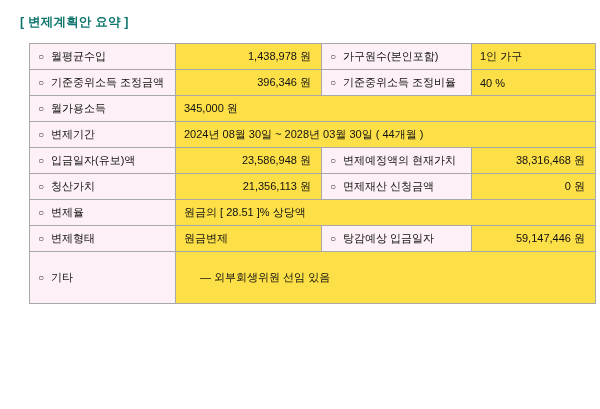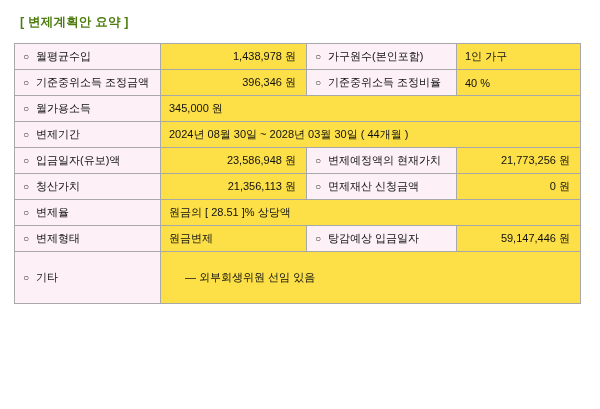--- a/index.html
+++ b/index.html
@@ -16,29 +16,29 @@
     overflow: hidden;
   }
   .page {
     padding: 12px 14px 0 14px;
     box-sizing: border-box;
     width: 600px;
   }
   .doc-title {
     font-size: 12.5px;
     font-weight: bold;
-    color: #4d7c0f;
+    color: #0f766e;
     letter-spacing: 0.2px;
     margin: 2px 0 12px 6px;
     white-space: pre;
   }
   table.summary {
     border-collapse: collapse;
     width: 566px;
-    margin-left: 0;
+    margin-left: 15px;
     table-layout: fixed;
   }
   table.summary td {
     border: 1px solid #a8a8a8;
     height: 26px;
     font-size: 11px;
     padding: 0 8px;
     vertical-align: middle;
     box-sizing: border-box;
   }
@@ -129,21 +129,21 @@
       </tr>
 
       <tr>
         <td class="label">
           <span class="bullet">○</span><span>입금일자(유보)액</span>
         </td>
         <td class="value num">23,586,948 원</td>
         <td class="label">
           <span class="bullet">○</span><span>변제예정액의 현재가치</span>
         </td>
-        <td class="value num">21,773,256 원</td>
+        <td class="value num">38,316,468 원</td>
       </tr>
 
       <tr>
         <td class="label">
           <span class="bullet">○</span><span>청산가치</span>
         </td>
         <td class="value num">21,356,113 원</td>
         <td class="label">
           <span class="bullet">○</span><span>면제재산 신청금액</span>
         </td>

